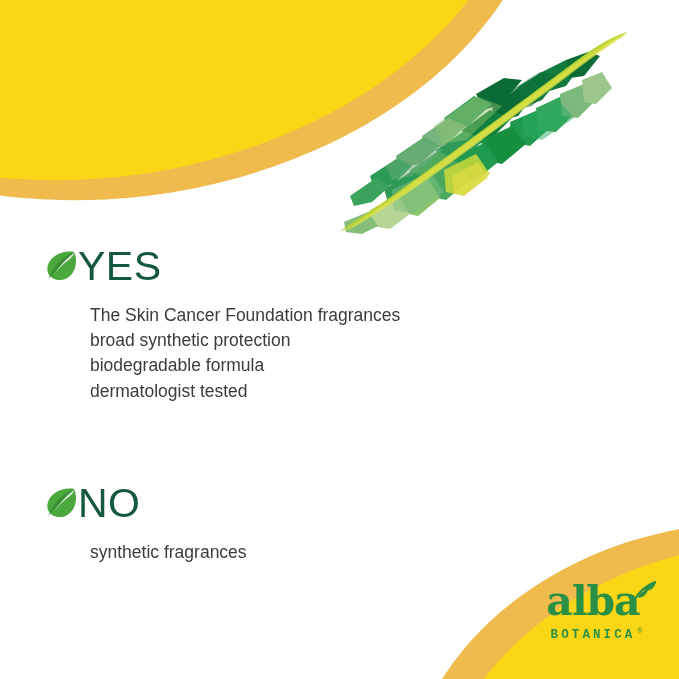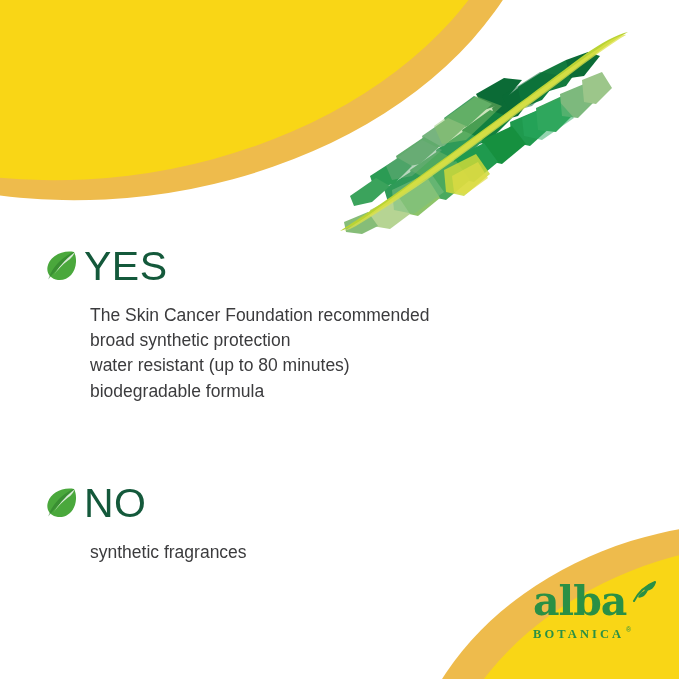--- a/index.html
+++ b/index.html
@@ -78,21 +78,21 @@
   .section {
     position: absolute;
     left: 44px;
   }
   #yes-section { top: 243px; }
   #no-section  { top: 480px; }
 
   .head-row {
     display: flex;
     align-items: center;
-    gap: 6px;
+    gap: 0;
     height: 46px;
   }
   .bullet-leaf {
     width: 34px;
     height: 34px;
     flex: 0 0 34px;
     display: block;
   }
   .head-word {
     font-family: "Liberation Sans", sans-serif;
@@ -119,21 +119,21 @@
     white-space: nowrap;
   }
 
   
   #brand-logo {
     position: absolute;
     left: 533px;
     top: 580px;
     width: 120px;
     height: 62px;
-    text-align: left;
+    text-align: center;
   }
   #brand-wordmark-wrap {
     position: relative;
     height: 44px;
   }
   #brand-wordmark {
     font-family: "DejaVu Serif", serif;
     font-size: 41px;
     font-weight: 700;
     color: #2a9045;
@@ -147,21 +147,21 @@
     top: 1px;
     width: 26px;
     height: 22px;
   }
   #brand-subwordmark-row {
     position: relative;
     display: inline-block;
     margin-top: -2px;
   }
   #brand-subwordmark {
-    font-family: Liberation Serif, serif;
+    font-family: Liberation Mono, monospace;
     font-size: 12.5px;
     font-weight: 700;
     letter-spacing: 3.1px;
     color: #2a9045;
     display: block;
   }
   #brand-registered {
     position: absolute;
     right: -7px;
     top: -1px;
@@ -248,24 +248,24 @@
   <div class="section" id="yes-section">
     <div class="head-row">
       <svg class="bullet-leaf" viewBox="0 0 34 34">
         <path d="M30 3 C18 1 7 7 4 16 C1.5 23.5 6 30 14 31 C24 32 31.5 24 32 13 C32.2 9 31.4 5.6 30 3 Z" fill="#4aa83c"></path>
         <path d="M30 3 C22 6 13.5 13 8 22 C6 25.3 4.8 28.3 4.3 30.6 C9 24 16.5 16 24.5 10.4 C27 8.6 29 6.6 30 3 Z" fill="#2b7a2a" opacity="0.55"></path>
         <path d="M30.4 3.4 C23 9 15 17.5 9.6 26.6 C12.6 22 18 16 24 11.6 C27 9.4 29.4 6.8 30.4 3.4 Z" fill="#ffffff" opacity="0.8"></path>
       </svg>
       <span class="head-word">YES</span>
     </div>
     <ul class="bullet-list">
-      <li>The Skin Cancer Foundation recommended</li>
+      <li>The Skin Cancer Foundation fragrances</li>
       <li>broad synthetic protection</li>
-      <li>water resistant (up to 80 minutes)</li>
       <li>biodegradable formula</li>
+      <li>dermatologist tested</li>
     </ul>
   </div>
 
   <div class="section" id="no-section">
     <div class="head-row">
       <svg class="bullet-leaf" viewBox="0 0 34 34">
         <path d="M30 3 C18 1 7 7 4 16 C1.5 23.5 6 30 14 31 C24 32 31.5 24 32 13 C32.2 9 31.4 5.6 30 3 Z" fill="#4aa83c"></path>
         <path d="M30 3 C22 6 13.5 13 8 22 C6 25.3 4.8 28.3 4.3 30.6 C9 24 16.5 16 24.5 10.4 C27 8.6 29 6.6 30 3 Z" fill="#2b7a2a" opacity="0.55"></path>
         <path d="M30.4 3.4 C23 9 15 17.5 9.6 26.6 C12.6 22 18 16 24 11.6 C27 9.4 29.4 6.8 30.4 3.4 Z" fill="#ffffff" opacity="0.8"></path>
       </svg>

